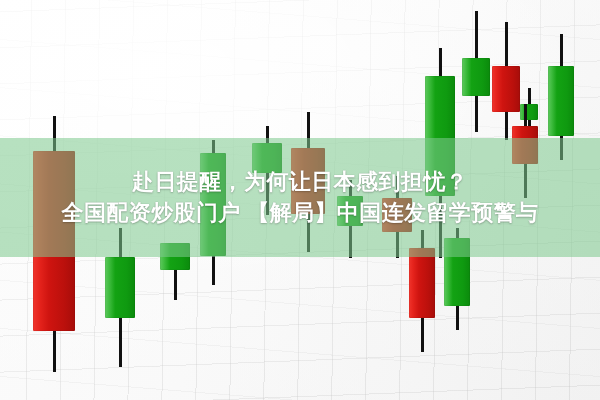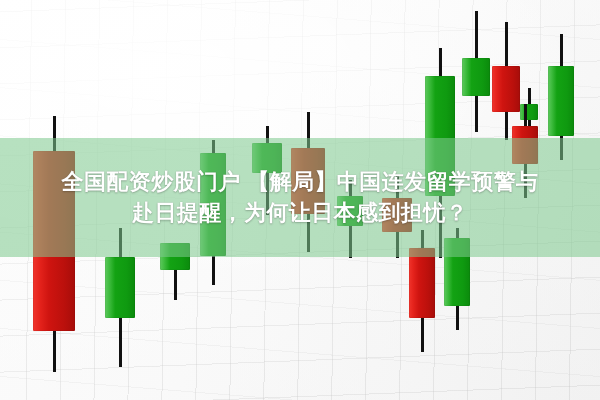--- a/index.html
+++ b/index.html
@@ -170,17 +170,17 @@
       </div>
       <div class="candle" style="left: 548px; width: 26px; top: 34px; height: 126px;">
         <div class="wick" style="top: 0px; height: 126px; background: rgb(17, 17, 17);"></div>
         <div class="body up" style="top: 32px; height: 70px;"></div>
       </div>
     </div>
 
   <div id="band" style="top: 138px; height: 119px; background: rgba(126, 201, 142, 0.56);"></div>
 
   <div id="headline" style="top: 138px; height: 119px;">
+    <div class="hl-line l2" style="color: rgb(255, 255, 255);">赴日提醒，为何让日本感到担忧？</div>
     <div class="hl-line l1" style="color: rgb(255, 255, 255);">全国配资炒股门户 【解局】中国连发留学预警与</div>
-    <div class="hl-line l2" style="color: rgb(255, 255, 255);">赴日提醒，为何让日本感到担忧？</div>
   </div>
 
 </div>
 
 </body></html>

